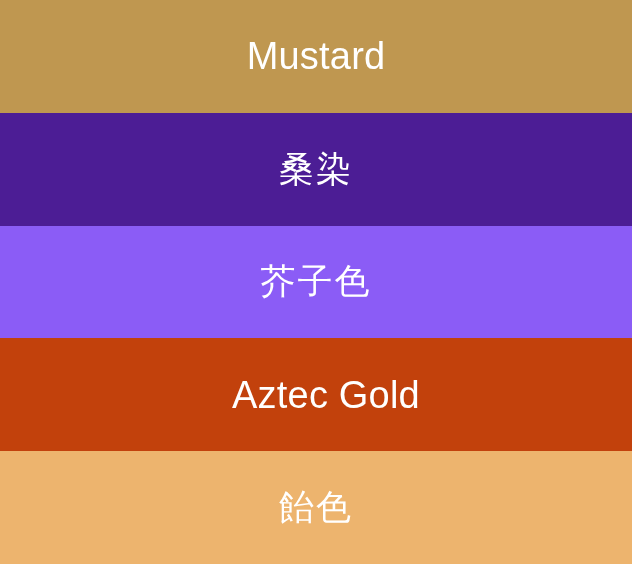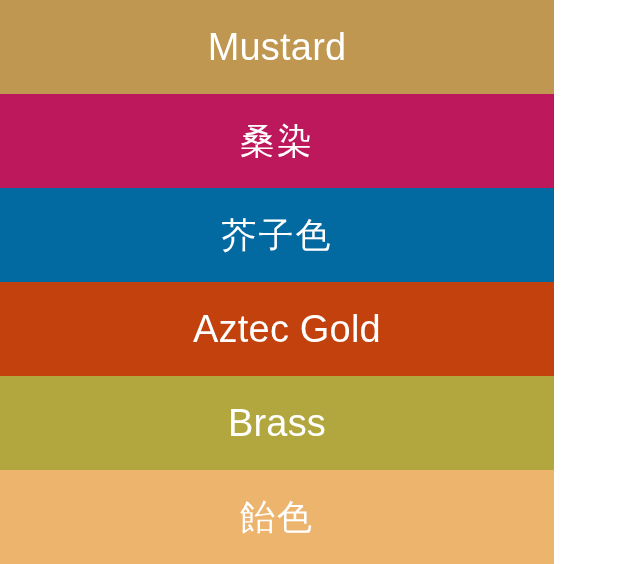--- a/index.html
+++ b/index.html
@@ -8,21 +8,21 @@
     padding: 0;
   }
   body {
     width: 640px;
     height: 564px;
     overflow: hidden;
     background: #ffffff;
     font-family: "Liberation Sans", "DejaVu Sans", sans-serif;
   }
   #palette {
-    width: 554px;
+    width: 632px;
     height: 564px;
     display: flex;
     flex-direction: column;
   }
   .swatch {
     flex: 1 1 0;
     display: flex;
     align-items: center;
     justify-content: center;
     position: relative;
@@ -48,28 +48,25 @@
     letter-spacing: 2px;
   }
 </style>
 </head>
 <body>
 
 <div id="palette">
     <div class="swatch" style="background-color: rgb(191, 151, 80);">
       <span class="swatch-label latin">Mustard</span>
     </div>
-    <div class="swatch" style="background-color: #be185d;">
+    <div class="swatch" style="background-color: #4c1d95;">
       <span class="swatch-label cjk">桑染</span>
     </div>
-    <div class="swatch" style="background-color: #0369a1;">
+    <div class="swatch" style="background-color: #8b5cf6;">
       <span class="swatch-label cjk">芥子色</span>
     </div>
     <div class="swatch" style="background-color: #c2410c; padding-left: 20px;">
       <span class="swatch-label latin">Aztec Gold</span>
-    </div>
-    <div class="swatch" style="background-color: rgb(178, 167, 63);">
-      <span class="swatch-label latin">Brass</span>
     </div>
     <div class="swatch" style="background-color: rgb(237, 180, 110);">
       <span class="swatch-label cjk">飴色</span>
     </div>
   </div>
 
 </body></html>

